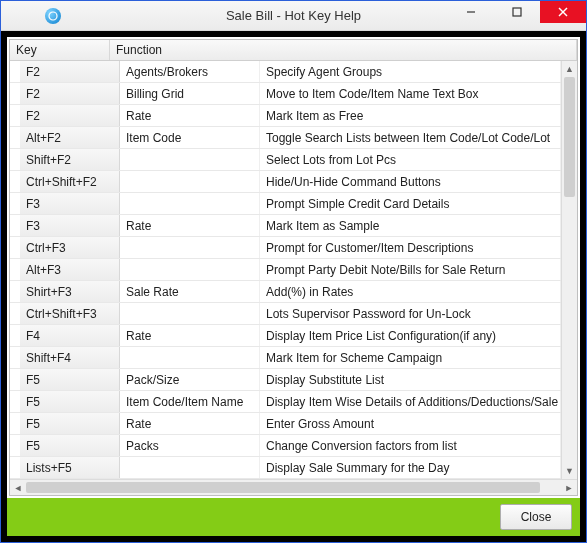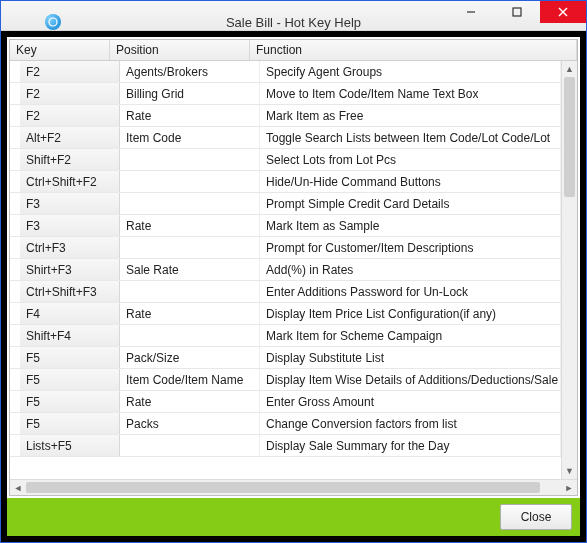--- a/index.html
+++ b/index.html
@@ -19,21 +19,21 @@
     border: 1px solid #2b5fd9;
     background: #fff;
     display: flex;
     flex-direction: column;
   }
   .titlebar {
     height: 30px;
     background: linear-gradient(#f7f7f7, #ebebeb);
     border-bottom: 1px solid #d9d9d9;
     display: flex;
-    align-items: flex-end;
+    align-items: center;
     position: relative;
     padding-left: 36px;
   }
   .titlebar .icon {
     width: 16px;
     height: 16px;
     margin-left: 8px;
     border-radius: 50%;
     background: radial-gradient(circle at 30% 30%, #7fd3ff, #0a7fce);
     display: flex;
@@ -247,21 +247,20 @@
           </svg>
       </div>
     </div>
   </div>
 
   <div class="client">
     <div class="grid-wrap">
       <div class="grid">
         <div class="grid-header">
           <div class="col col-key">Key</div>
-          <div class="col col-pos">Position</div>
           <div class="col col-fun">Function</div>
         </div>
         <div class="grid-body">
           <div class="rows" id="rows">
               <div class="row">
                 <div class="cell col-key">F2</div>
                 <div class="cell col-pos">Agents/Brokers</div>
                 <div class="cell col-fun">Specify Agent Groups</div>
               </div>
               <div class="row">
@@ -298,28 +297,33 @@
                 <div class="cell col-key">F3</div>
                 <div class="cell col-pos">Rate</div>
                 <div class="cell col-fun">Mark Item as Sample</div>
               </div>
               <div class="row">
                 <div class="cell col-key">Ctrl+F3</div>
                 <div class="cell col-pos"></div>
                 <div class="cell col-fun">Prompt for Customer/Item Descriptions</div>
               </div>
               <div class="row">
+                <div class="cell col-key">Alt+F3</div>
+                <div class="cell col-pos"></div>
+                <div class="cell col-fun">Prompt Party Debit Note/Bills for Sale Return</div>
+              </div>
+              <div class="row">
                 <div class="cell col-key">Shirt+F3</div>
                 <div class="cell col-pos">Sale Rate</div>
                 <div class="cell col-fun">Add(%) in Rates</div>
               </div>
               <div class="row">
                 <div class="cell col-key">Ctrl+Shift+F3</div>
                 <div class="cell col-pos"></div>
-                <div class="cell col-fun">Enter Additions Password for Un-Lock</div>
+                <div class="cell col-fun">Lots Supervisor Password for Un-Lock</div>
               </div>
               <div class="row">
                 <div class="cell col-key">F4</div>
                 <div class="cell col-pos">Rate</div>
                 <div class="cell col-fun">Display Item Price List Configuration(if any)</div>
               </div>
               <div class="row">
                 <div class="cell col-key">Shift+F4</div>
                 <div class="cell col-pos"></div>
                 <div class="cell col-fun">Mark Item for Scheme Campaign</div>

